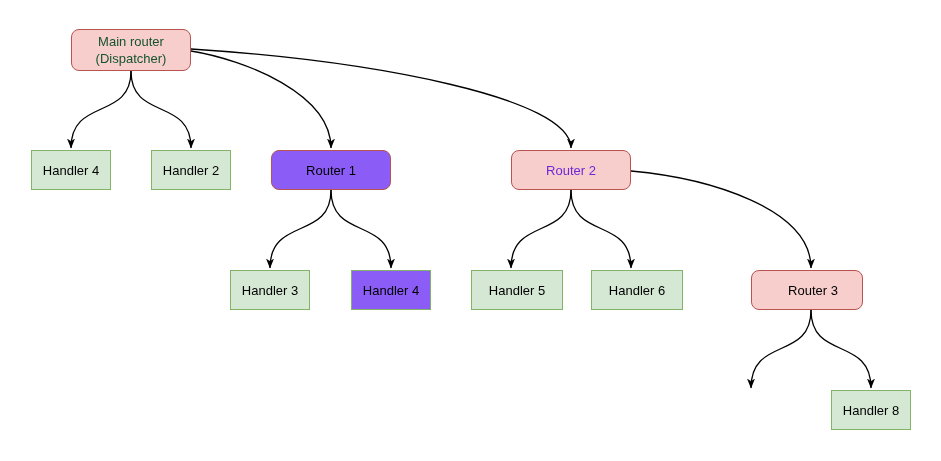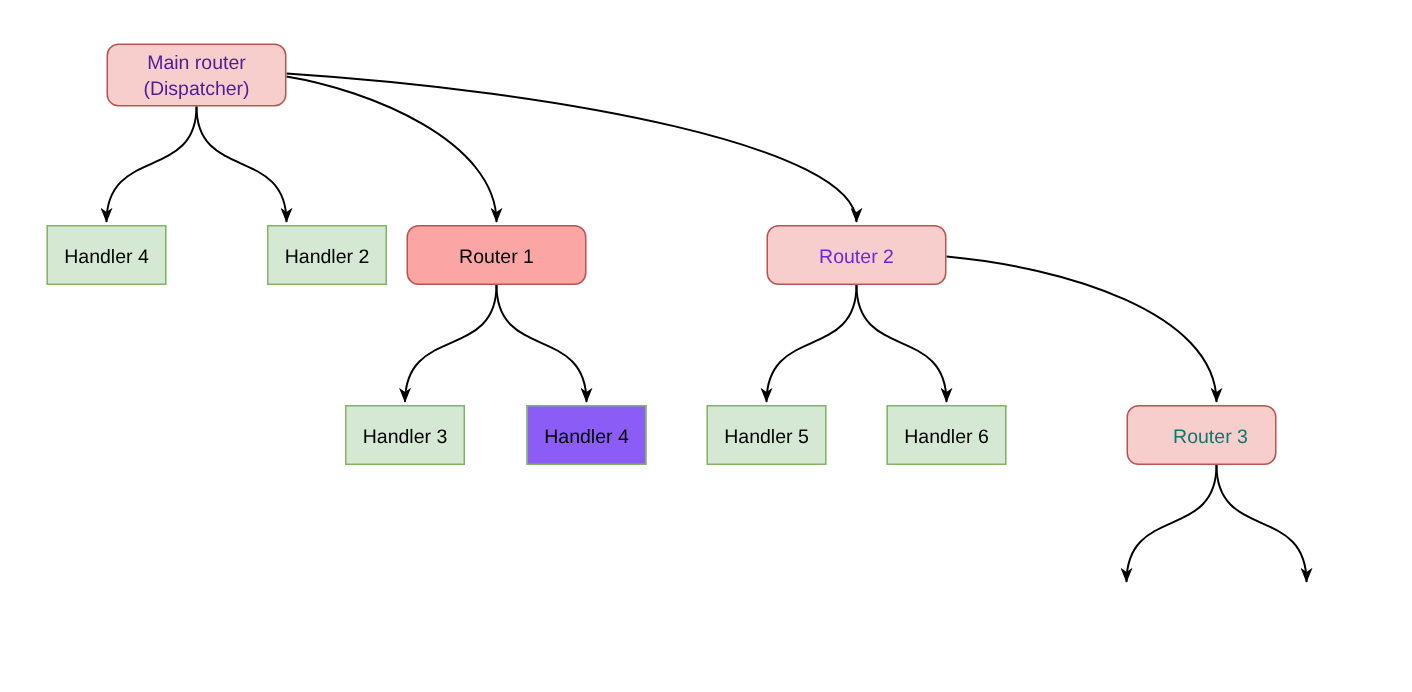--- a/index.html
+++ b/index.html
@@ -58,24 +58,25 @@
       <path d="M191,49 C375,61 571,98 571,148" class="edge" stroke="#000000" marker-end="url(#arrowhead)"></path>
       <path d="M331,190 C331,241 270,216 270,268" class="edge" stroke="#000000" marker-end="url(#arrowhead)"></path>
       <path d="M331,190 C331,241 391,216 391,268" class="edge" stroke="#000000" marker-end="url(#arrowhead)"></path>
       <path d="M571,190 C571,241 511,216 511,268" class="edge" stroke="#000000" marker-end="url(#arrowhead)"></path>
       <path d="M571,190 C571,241 631,216 631,268" class="edge" stroke="#000000" marker-end="url(#arrowhead)"></path>
       <path d="M631,171 C708,178 811,208 811,268" class="edge" stroke="#000000" marker-end="url(#arrowhead)"></path>
       <path d="M811,310 C811,361 751,336 751,388" class="edge" stroke="#000000" marker-end="url(#arrowhead)"></path>
       <path d="M811,310 C811,361 871,336 871,388" class="edge" stroke="#000000" marker-end="url(#arrowhead)"></path>
     </svg>
 
-<div class="node router" style="left: 71px; top: 29px; width: 120px; height: 42px; background: rgb(248, 206, 204); border-color: rgb(184, 84, 80); color: #4c1d95;">Main router
+<div class="node router" style="left: 71px; top: 29px; width: 120px; height: 42px; background: rgb(248, 206, 204); border-color: rgb(184, 84, 80); color: #14532d;">Main router
 (Dispatcher)</div>
     <div class="node handler" style="left: 31px; top: 150px; width: 80px; height: 40px; background: rgb(213, 232, 212); border-color: rgb(130, 179, 102); color: rgb(0, 0, 0);">Handler 4</div>
-    <div class="node handler" style="left: 151px; top: 150px; width: 80px; height: 40px; background: rgb(213, 232, 212); border-color: rgb(130, 179, 102); color: rgb(0, 0, 0); margin-left: 27px;">Handler 2</div>
-    <div class="node router" style="left: 271px; top: 150px; width: 120px; height: 40px; background: #fca5a5; border-color: rgb(184, 84, 80); color: rgb(0, 0, 0);">Router 1</div>
+    <div class="node handler" style="left: 151px; top: 150px; width: 80px; height: 40px; background: rgb(213, 232, 212); border-color: rgb(130, 179, 102); color: rgb(0, 0, 0);">Handler 2</div>
+    <div class="node router" style="left: 271px; top: 150px; width: 120px; height: 40px; background: #8b5cf6; border-color: rgb(184, 84, 80); color: rgb(0, 0, 0);">Router 1</div>
     <div class="node router" style="left: 511px; top: 150px; width: 120px; height: 40px; background: rgb(248, 206, 204); border-color: rgb(184, 84, 80); color: #6d28d9;">Router 2</div>
     <div class="node handler" style="left: 230px; top: 270px; width: 80px; height: 40px; background: rgb(213, 232, 212); border-color: rgb(130, 179, 102); color: rgb(0, 0, 0);">Handler 3</div>
     <div class="node handler" style="left: 351px; top: 270px; width: 80px; height: 40px; background: #8b5cf6; border-color: rgb(130, 179, 102); color: rgb(0, 0, 0);">Handler 4</div>
-    <div class="node handler" style="left: 471px; top: 270px; width: 80px; height: 40px; background: rgb(213, 232, 212); border-color: rgb(130, 179, 102); color: rgb(0, 0, 0);">Handler 5</div>
-    <div class="node handler" style="left: 591px; top: 270px; width: 80px; height: 40px; background: rgb(213, 232, 212); border-color: rgb(130, 179, 102); color: rgb(0, 0, 0);">Handler 6</div>
-    <div class="node router" style="left: 751px; top: 270px; width: 100px; height: 40px; background: rgb(248, 206, 204); border-color: rgb(184, 84, 80); color: #0f766e; padding-left: 12px;">Router 3</div>
+    <div class="node handler" style="left: 471px; top: 270px; width: 92px; height: 40px; background: rgb(213, 232, 212); border-color: rgb(130, 179, 102); color: rgb(0, 0, 0);">Handler 5</div>
+    <div class="node handler" style="left: 591px; top: 270px; width: 92px; height: 40px; background: rgb(213, 232, 212); border-color: rgb(130, 179, 102); color: rgb(0, 0, 0);">Handler 6</div>
+    <div class="node router" style="left: 751px; top: 270px; width: 112px; height: 40px; background: rgb(248, 206, 204); border-color: rgb(184, 84, 80); color: #000000; padding-left: 12px;">Router 3</div>
+    <div class="node handler" style="left: 831px; top: 390px; width: 80px; height: 40px; background: rgb(213, 232, 212); border-color: rgb(130, 179, 102); color: rgb(0, 0, 0);">Handler 8</div>
   </div>
 
 </body></html>

